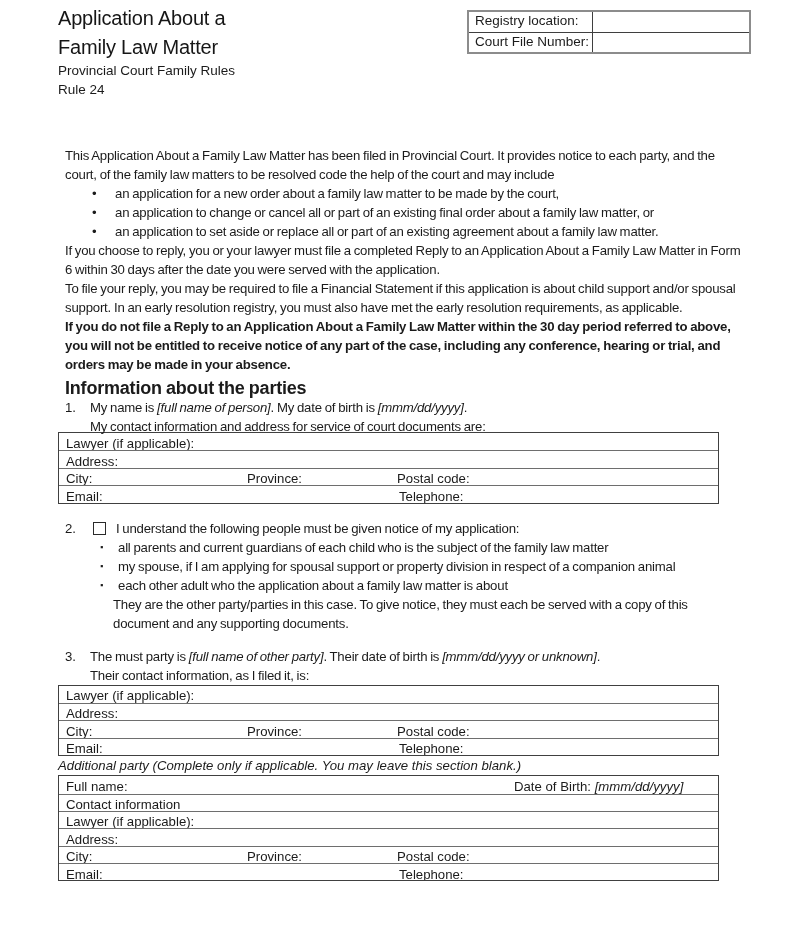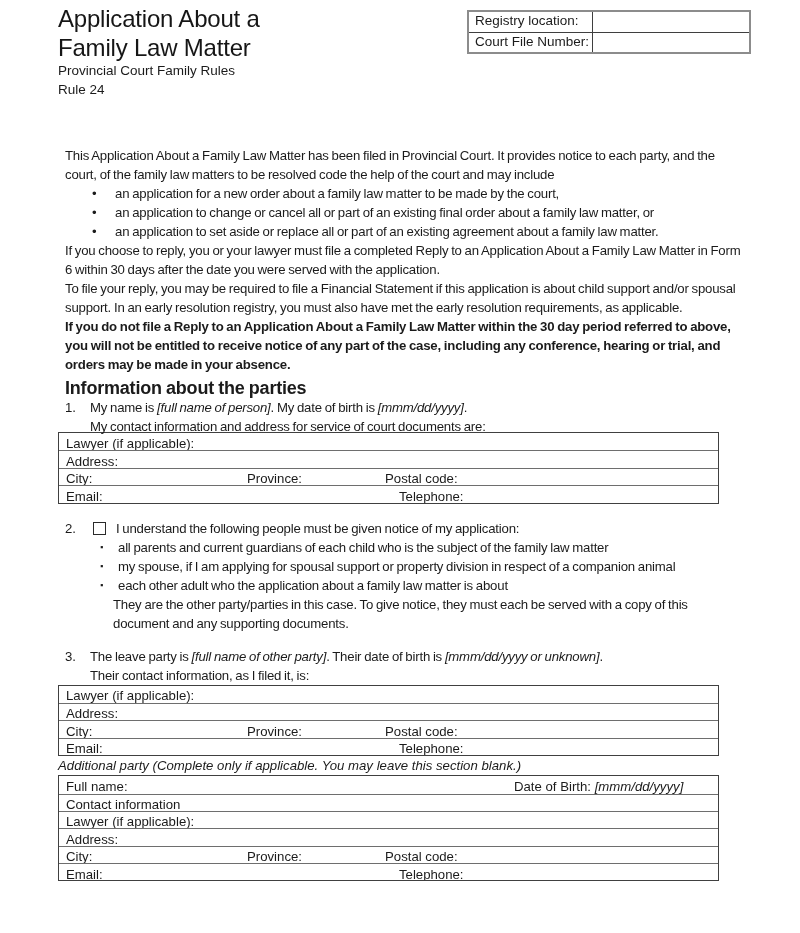--- a/index.html
+++ b/index.html
@@ -3,21 +3,21 @@
 <meta charset="utf-8">
 <style>
   html,body { margin:0; padding:0; background:#fff; }
   .page {
     position:relative; width:800px; height:933px; background:#ffffff;
     font-family:"Liberation Sans", sans-serif; color:#1b1b1b; overflow:hidden;
   }
 
   
   .title-block { position:absolute; left:58px; top:4px; }
-  .title-line { font-size:24px; line-height:29px; font-weight:400; color:#161616; letter-spacing:-0.2px; }
+  .title-line { font-size:20px; line-height:29px; font-weight:400; color:#161616; letter-spacing:-0.2px; }
   .form-number { font-weight:700; font-size:13.5px; line-height:18.5px; margin-top:6px; }
   .subtitle { font-size:13.5px; line-height:18.5px; }
 
   .registry { position:absolute; left:467px; top:10px; width:280px; border:2px solid #8c8c8c; background:#fff; }
   .reg-row { display:flex; height:19.5px;gap:18px; }
   .reg-row + .reg-row { border-top:1px solid #3f3f3f; }
   .reg-label { width:124px; border-right:1px solid #3f3f3f; padding:1px 0 0 6px; font-size:13.5px; box-sizing:border-box; }
   .reg-value { flex:1; }
 
   
@@ -50,21 +50,21 @@
   .it { font-style:italic; }
 
   
   .ctable { width:661px; margin-left:-7px; border:1px solid #404040; letter-spacing:0; word-spacing:0; background:#fff; box-sizing:border-box; }
   .t1 { margin-top:-4px; }
   .t3 { margin-top:2px; }
   .trow { height:17.4px; padding:0.5px 0 0 7px; font-size:13.2px; overflow:hidden; box-sizing:border-box; }
   .trow + .trow { border-top:1px solid #6e6e6e; }
   .trow.rel { position:relative; padding-left:0; }
   .pos { position:absolute; top:0.5px; white-space:nowrap; }
-  .px0 { left:7px; } .px1 { left:188px; } .px2 { left:326px; } .px3 { left:340px; } .px4 { left:455px; }
+  .px0 { left:7px; } .px1 { left:188px; } .px2 { left:338px; } .px3 { left:340px; } .px4 { left:455px; }
 
   .addl-note { margin-left:-7px; margin-top:2px; font-style:italic; font-size:13.2px; line-height:15px; letter-spacing:0; word-spacing:0; }
 </style>
 </head>
 <body>
 
 <div class="page">
 
   <div class="title-block">
     <div class="title-line">Application About a</div>
@@ -152,21 +152,21 @@
             <span class="sqtxt">each other adult who the application about a family law matter is about</span>
           </div>
         </div>
         <div class="footer-note">They are the other party/parties in this case. To give notice, they must each be served with a copy of this document and any supporting documents.</div>
       </div>
     </div>
 
     <div class="numitem item3">
       <span class="num">3.</span>
       <div class="cont">
-        <div><span>The leave party is </span><span class="it">[full name of other party]</span><span>. Their date of birth is </span><span class="it">[mmm/dd/yyyy or unknown]</span><span>.</span></div>
+        <div><span>The must party is </span><span class="it">[full name of other party]</span><span>. Their date of birth is </span><span class="it">[mmm/dd/yyyy or unknown]</span><span>.</span></div>
         <div>Their contact information, as I filed it, is:</div>
       </div>
     </div>
 
     <div class="ctable">
       <div class="trow"><span>Lawyer (if applicable):</span></div>
       <div class="trow"><span>Address:</span></div>
       <div class="trow rel">
         <span class="pos px0">City:</span>
         <span class="pos px1">Province:</span>

